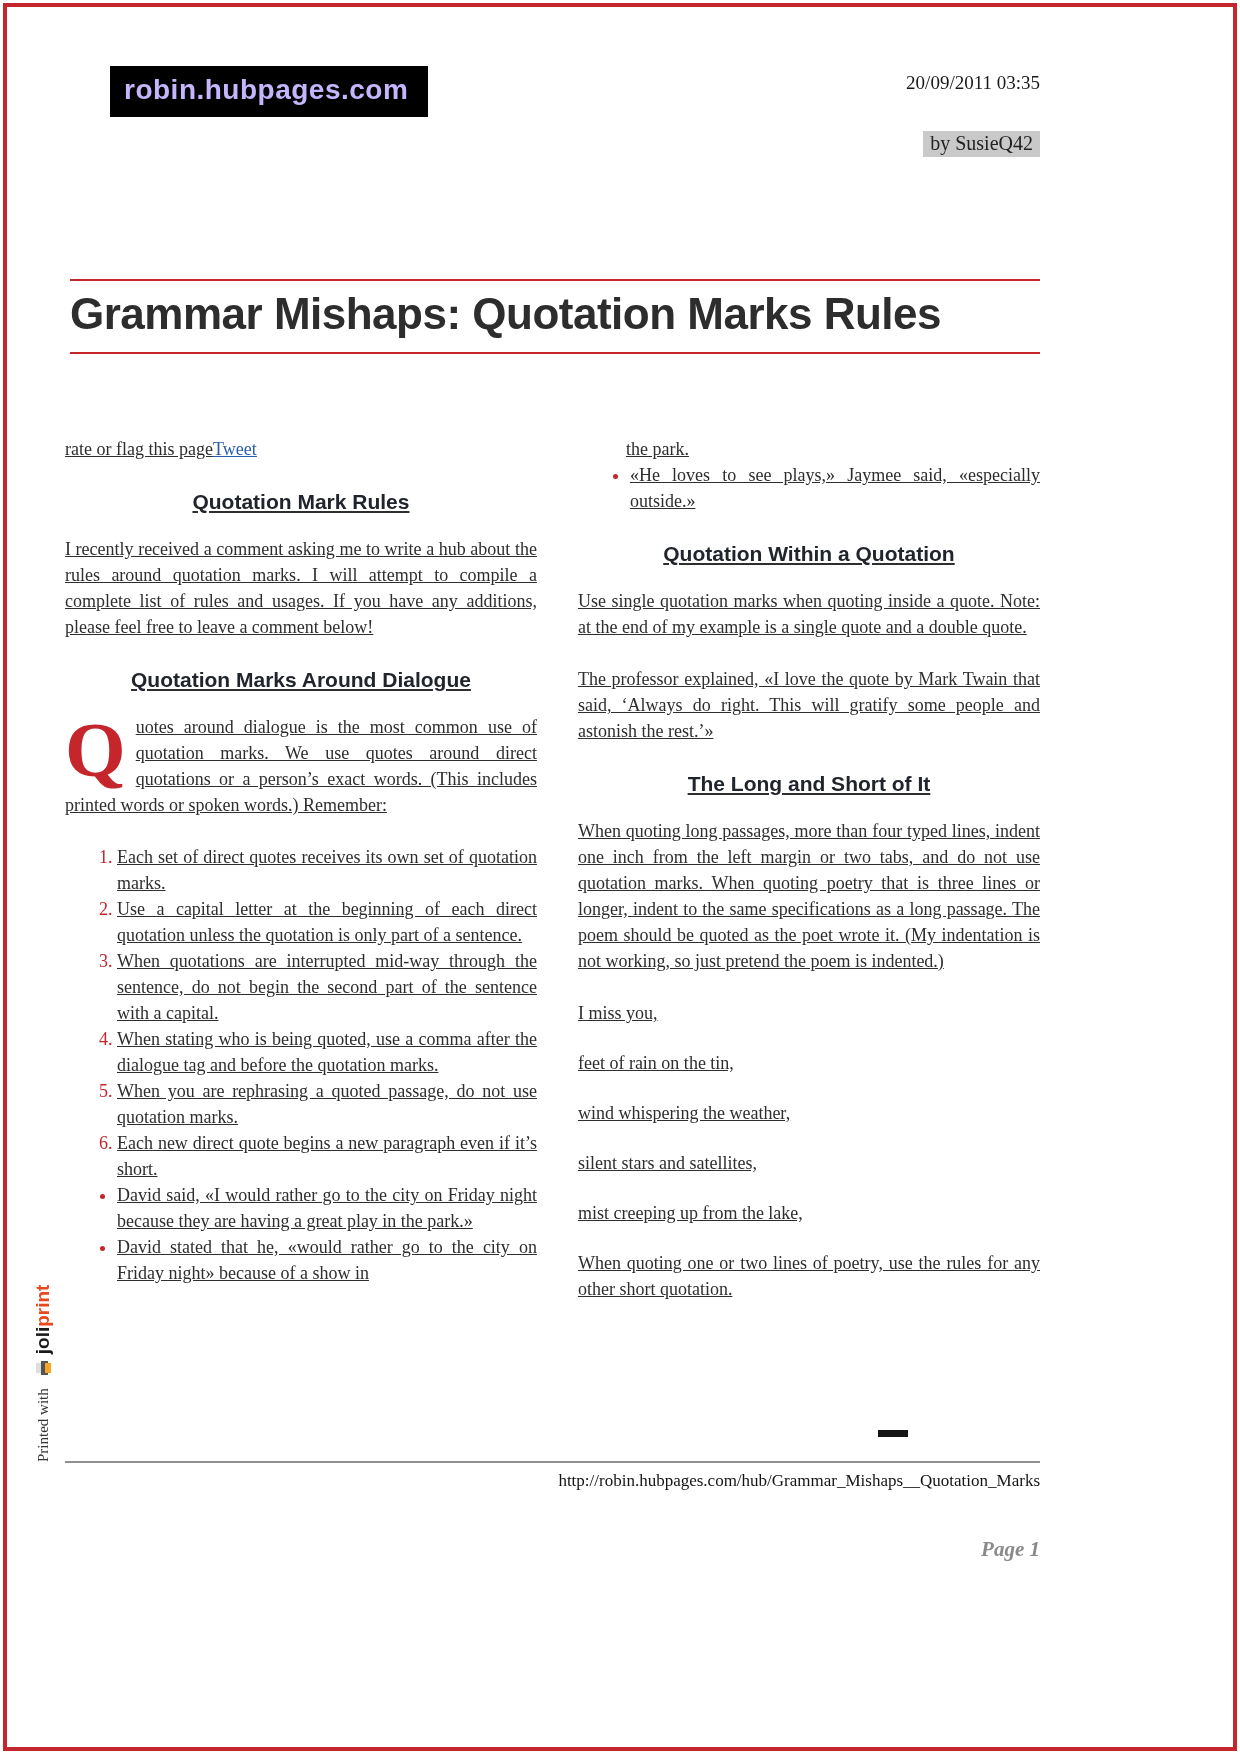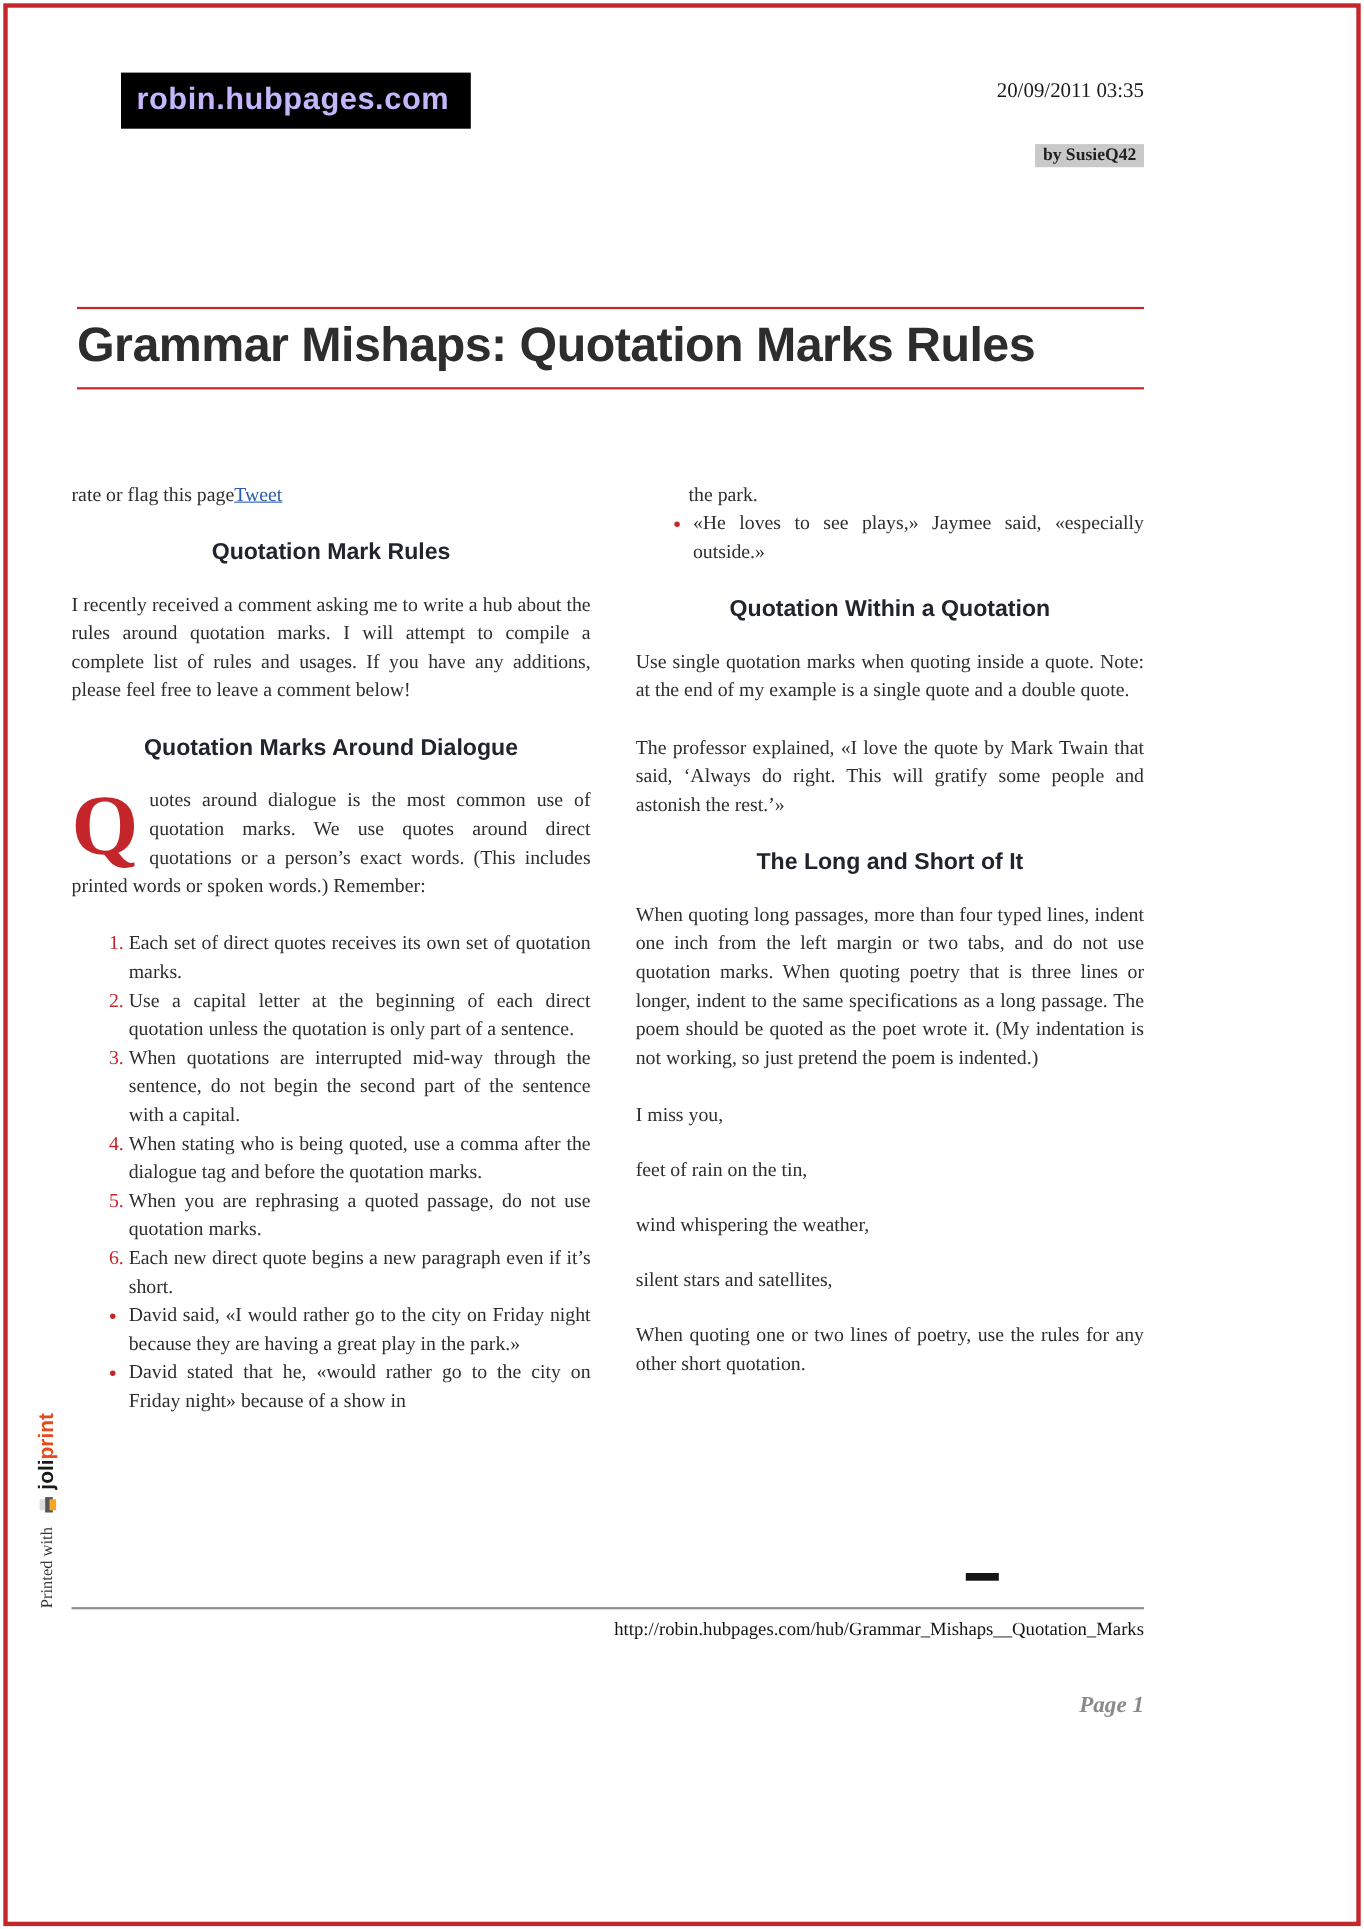--- a/index.html
+++ b/index.html
@@ -12,38 +12,38 @@
 
   
   .site-banner {
     position:absolute; left:70px; top:66px; background:#000; color:#c4b5fd;
     font-family:"Liberation Sans", sans-serif; font-weight:bold; font-size:28px;
     padding:8px 20px 11px 14px; letter-spacing:0.5px;margin-left:40px;
   }
   .printed-date { position:absolute; top:72px; right:200px; font-size:19px; color:#1a1a1a; }
   .byline-badge {
     position:absolute; top:131px; right:200px; background:#c9c9c9; color:#222;
-    font-weight:bold; font-size:16px; padding:1px 7px 2px;
+    font-weight:normal; font-size:20px; padding:1px 7px 2px;
   }
 
   
   .title-block {
     position:absolute; left:70px; top:279px; width:970px;
     border-top:2px solid #c5262c; border-bottom:2px solid #c5262c;
     padding:8px 0 13px;
   }
   .article-title {
     font-family:"Liberation Sans", sans-serif; font-weight:bold; font-size:44px;
     color:#2d2d2d; letter-spacing:-0.5px;
   }
 
   
   .columns {
     position:absolute; left:65px; top:436px; width:975px;
-    display:flex; gap:41px; font-size:18px; line-height:26px;
+    display:flex; gap:41px; font-size:18px; line-height:26px;text-decoration:underline;
   }
   .col-left  { width:480px; }
   .col-right { width:470px; }
   p.body-par { text-align:justify; }
   .gap { margin-top:26px; }
   h3.section {
     font-family:"Liberation Sans", sans-serif; font-size:21px; font-weight:bold;
     color:#20242c; text-align:center; margin:27px 0 21px;
   }
   .tweet { color:#2a5db0; text-decoration:underline; cursor:pointer; }
@@ -138,20 +138,21 @@
     <h3 class="section">The Long and Short of It</h3>
 
     <p class="body-par">When quoting long passages, more than four typed lines, indent one inch from the left margin or two tabs, and do not use quotation marks. When quoting poetry that is three lines or longer, indent to the same specifications as a long passage. The poem should be quoted as the poet wrote it. (My indentation is not working, so just pretend the poem is indented.)</p>
 
     <div class="gap">
 
     <p class="poem-line">I miss you,</p>
         <p class="poem-line">feet of rain on the tin,</p>
         <p class="poem-line">wind whispering the weather,</p>
         <p class="poem-line">silent stars and satellites,</p>
+        <p class="poem-line">mist creeping up from the lake,</p>
       </div>
 
     <p class="body-par">When quoting one or two lines of poetry, use the rules for any other short quotation.</p>
 
   </div>
 
 </div>
 
 <div class="footer-mark"></div>
 <div class="footer-rule"></div>

